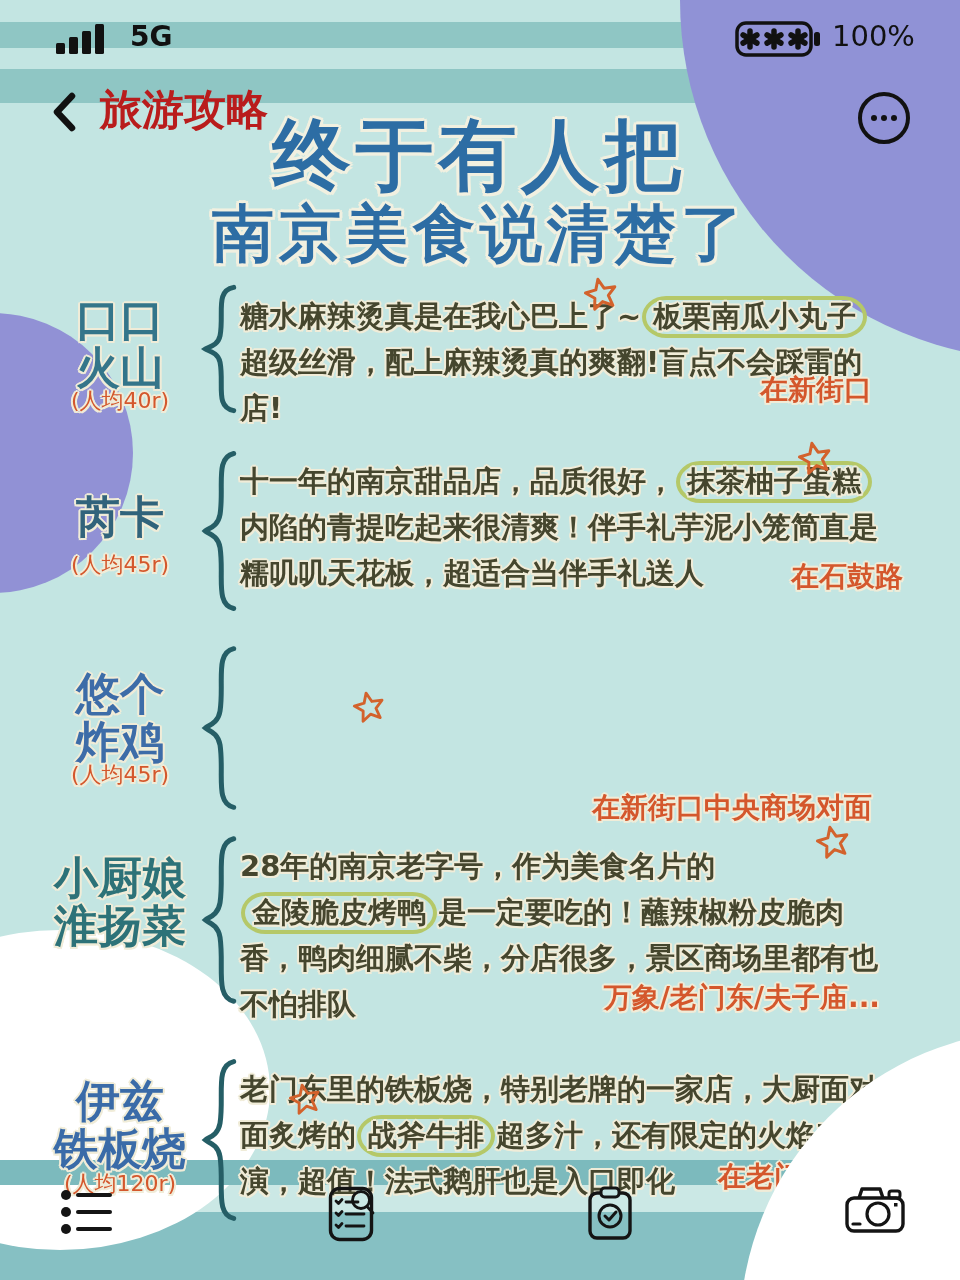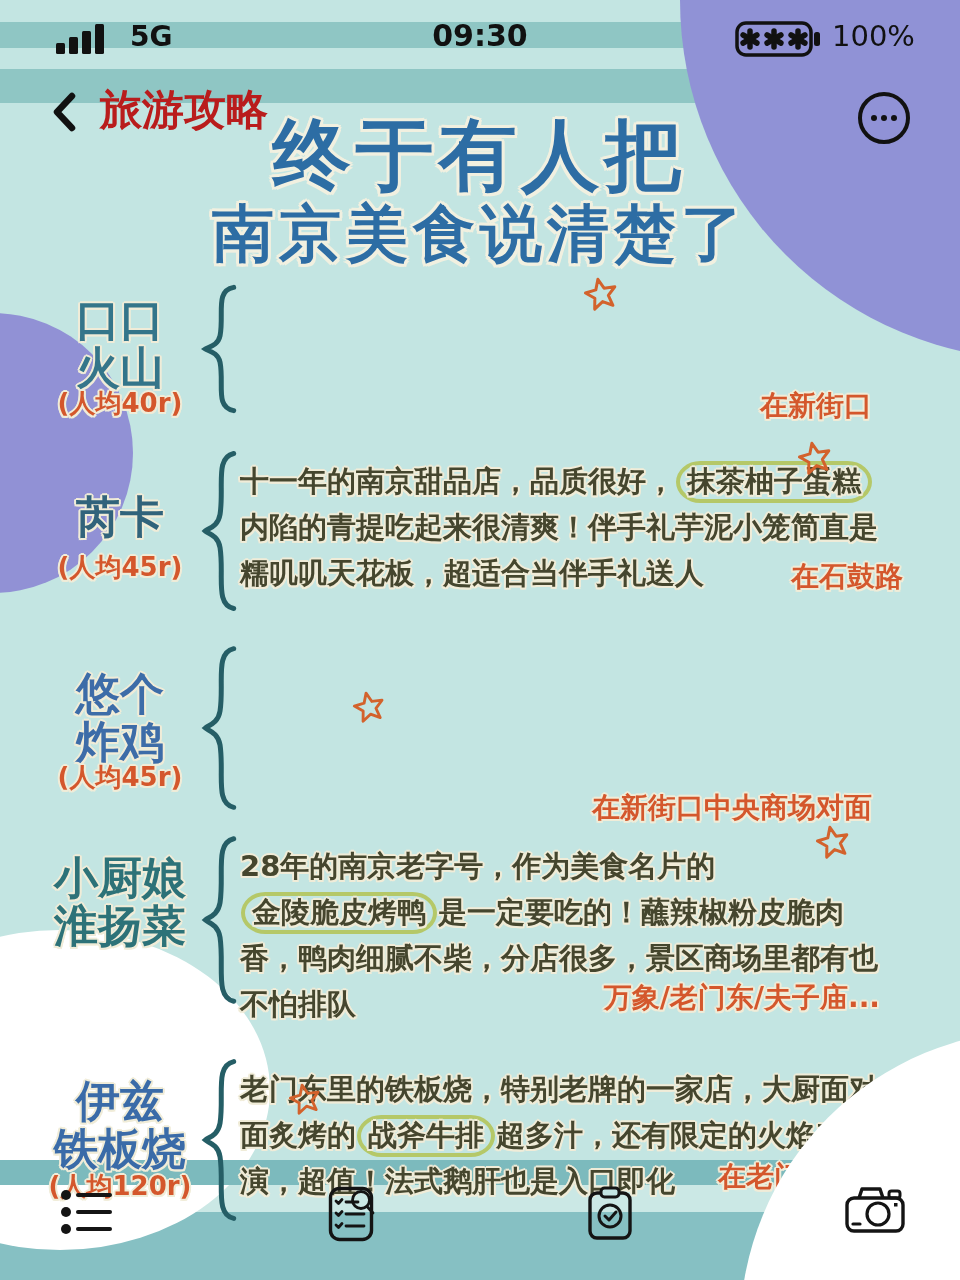--- a/index.html
+++ b/index.html
@@ -41,36 +41,36 @@
   
   .entry{position:absolute;left:0;width:960px;z-index:3;}
   .e1{top:283px;height:150px;}
   .e2{top:448px;height:175px;padding-left:31px;}
   .e3{top:643px;height:185px;}
   .e4{top:833px;height:185px;}
   .e5{top:1056px;height:175px;}
   .outl{text-shadow:2px 0 0 #f0ecd8,-2px 0 0 #f0ecd8,0 2px 0 #f0ecd8,0 -2px 0 #f0ecd8,
     1.5px 1.5px 0 #f0ecd8,-1.5px 1.5px 0 #f0ecd8,1.5px -1.5px 0 #f0ecd8,-1.5px -1.5px 0 #f0ecd8;}
   .rname{position:absolute;left:30px;width:180px;text-align:center;font-size:44px;font-weight:900;}
-  .price{position:absolute;left:30px;width:180px;text-align:center;font-size:26px;font-weight:700;color:#d4572c;}
+  .price{position:absolute;left:30px;width:180px;text-align:center;font-size:22px;font-weight:400;color:#d4572c;}
   .e1 .n1{top:8px;}  .e1 .n2{top:56px;}  .e1 .price{top:103px;}
   .e2 .n1{top:40px;} .e2 .price{top:102px;}
   .e3 .n1{top:22px;} .e3 .n2{top:70px;}  .e3 .price{top:117px;}
   .e4 .n1{top:16px;} .e4 .n2{top:64px;}  .e4 .price{top:110px;}
   .e5 .n1{top:16px;} .e5 .n2{top:64px;}  .e5 .price{top:113px;}
   .c1{color:#34758a;} .c2{color:#31637b;} .c3{color:#3d6ca8;} .c4{color:#2d7278;} .c5{color:#3a6ba8;}
   .brace{position:absolute;left:198px;top:0;width:42px;}
   .e1 .brace{height:132px;} .e2 .brace{height:166px;} .e3 .brace{height:170px;}
   .e4 .brace{height:174px;} .e5 .brace{height:168px;}
   .etext{position:absolute;left:240px;top:10px;width:650px;font-size:29px;line-height:46px;
     font-weight:700;color:#45462e;text-align:left;}
   .hl{display:inline-block;border:4px solid #b5c868;border-radius:1.1em/0.95em;
     padding:0px 7px 1px;margin:0 1px;line-height:1.15;}
   .loc{position:absolute;right:88px;font-size:28px;font-weight:700;color:#d4572c;}
-  .e1 .loc{top:104px;} .e2 .loc{top:110px;} .e3 .loc{top:146px;}
+  .e1 .loc{top:88px;} .e2 .loc{top:110px;} .e3 .loc{top:146px;}
   .e4 .loc{top:146px;right:80px;} .e5 .loc{top:102px;right:130px;}
   .star{position:absolute;z-index:4;transform:rotate(-12deg);}
   
   .toolbar{position:absolute;left:0;top:1180px;width:960px;height:70px;z-index:6;}
   .tool{position:absolute;top:6px;cursor:pointer;background:none;border:none;padding:0;}
   .tb1{left:60px;} .tb2{left:328px;} .tb3{left:586px;} .tb4{left:845px;}
 </style>
 </head>
 <body>
 
@@ -87,21 +87,20 @@
   <div class="circle white-br"></div>
 
   <div class="status">
     <svg class="sig" width="52" height="30" viewBox="0 0 52 30">
       <rect x="0" y="19" width="9" height="11" rx="1.5" fill="#111"></rect>
       <rect x="13" y="13" width="9" height="17" rx="1.5" fill="#111"></rect>
       <rect x="26" y="7" width="9" height="23" rx="1.5" fill="#111"></rect>
       <rect x="39" y="0" width="9" height="30" rx="1.5" fill="#111"></rect>
     </svg>
     <div class="net">5G</div>
-    <div class="time">09:30</div>
     <svg class="batt" width="88" height="38" viewBox="0 0 88 38">
       <rect x="2" y="3" width="74" height="32" rx="9" fill="none" stroke="#111" stroke-width="3.5"></rect>
       <g stroke="#111" stroke-width="5.5" stroke-linecap="round">
         <line x1="15" y1="11" x2="15" y2="27"></line>
           <line x1="8.1" y1="15" x2="21.9" y2="23"></line>
           <line x1="8.1" y1="23" x2="21.9" y2="15"></line>
         <line x1="39" y1="11" x2="39" y2="27"></line>
           <line x1="32.1" y1="15" x2="45.9" y2="23"></line>
           <line x1="32.1" y1="23" x2="45.9" y2="15"></line>
         <line x1="63" y1="11" x2="63" y2="27"></line>
@@ -128,20 +127,21 @@
   <div class="title t1">终于有人把</div>
   <div class="title t2">南京美食说清楚了</div>
 
   <div class="entry e1">
     <div class="rname n1 c1 outl">口口</div>
     <div class="rname n2 c1 outl">火山</div>
     <div class="price outl">(人均40r)</div>
     <svg class="brace" viewBox="0 0 40 120" preserveAspectRatio="none">
       <path d="M34 4 C16 7 25 28 21 48 C19 57 10 58 7 60 C10 62 19 63 21 72 C25 92 16 113 34 116" fill="none" stroke="#255e66" stroke-width="5" stroke-linecap="round" vector-effect="non-scaling-stroke"></path>
     </svg>
+    <div class="etext outl"><span>糖水麻辣烫真是在我心巴上了~</span><span class="hl">板栗南瓜小丸子</span><span>超级丝滑，配上麻辣烫真的爽翻!盲点不会踩雷的店!</span></div>
     <div class="loc outl">在新街口</div>
   </div>
 
   <div class="entry e2">
     <div class="rname n1 c2 outl">芮卡</div>
     <div class="price outl">(人均45r)</div>
     <svg class="brace" viewBox="0 0 40 120" preserveAspectRatio="none">
       <path d="M34 4 C16 7 25 28 21 48 C19 57 10 58 7 60 C10 62 19 63 21 72 C25 92 16 113 34 116" fill="none" stroke="#255e66" stroke-width="5" stroke-linecap="round" vector-effect="non-scaling-stroke"></path>
     </svg>
     <div class="etext outl"><span>十一年的南京甜品店，品质很好，</span><span class="hl">抹茶柚子蛋糕</span><span>内陷的青提吃起来很清爽！伴手礼芋泥小笼简直是糯叽叽天花板，超适合当伴手礼送人</span></div>

